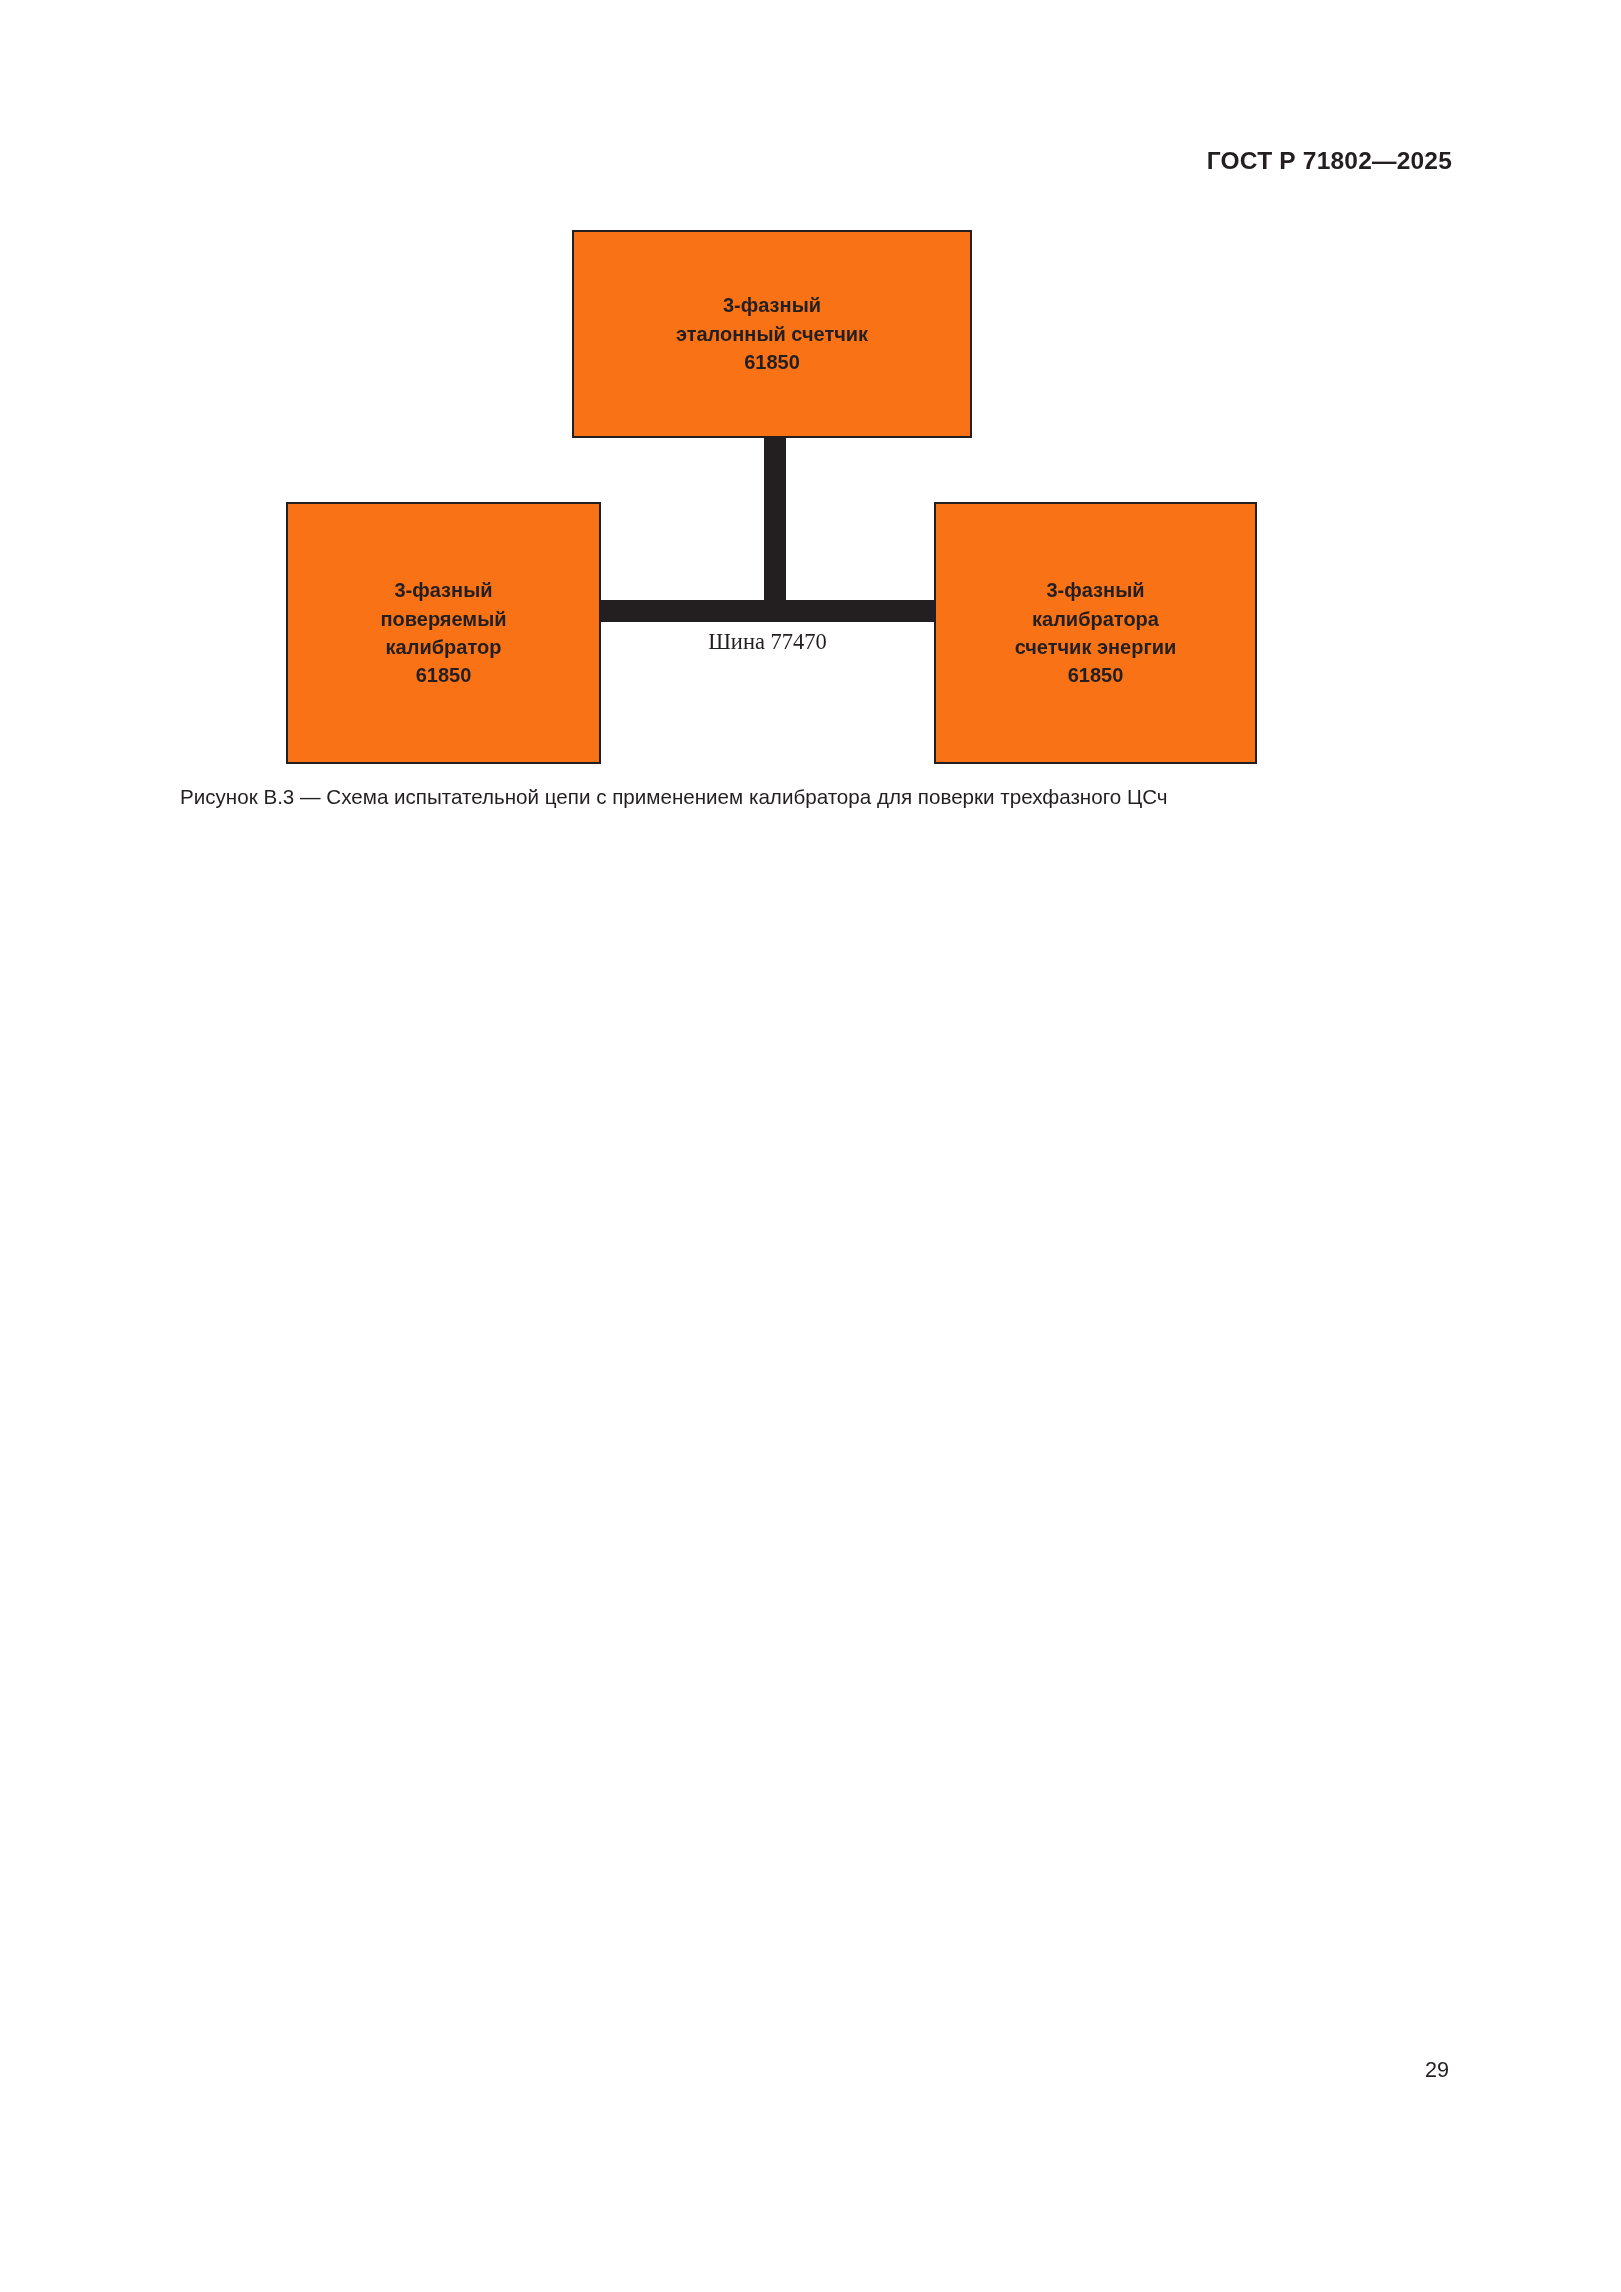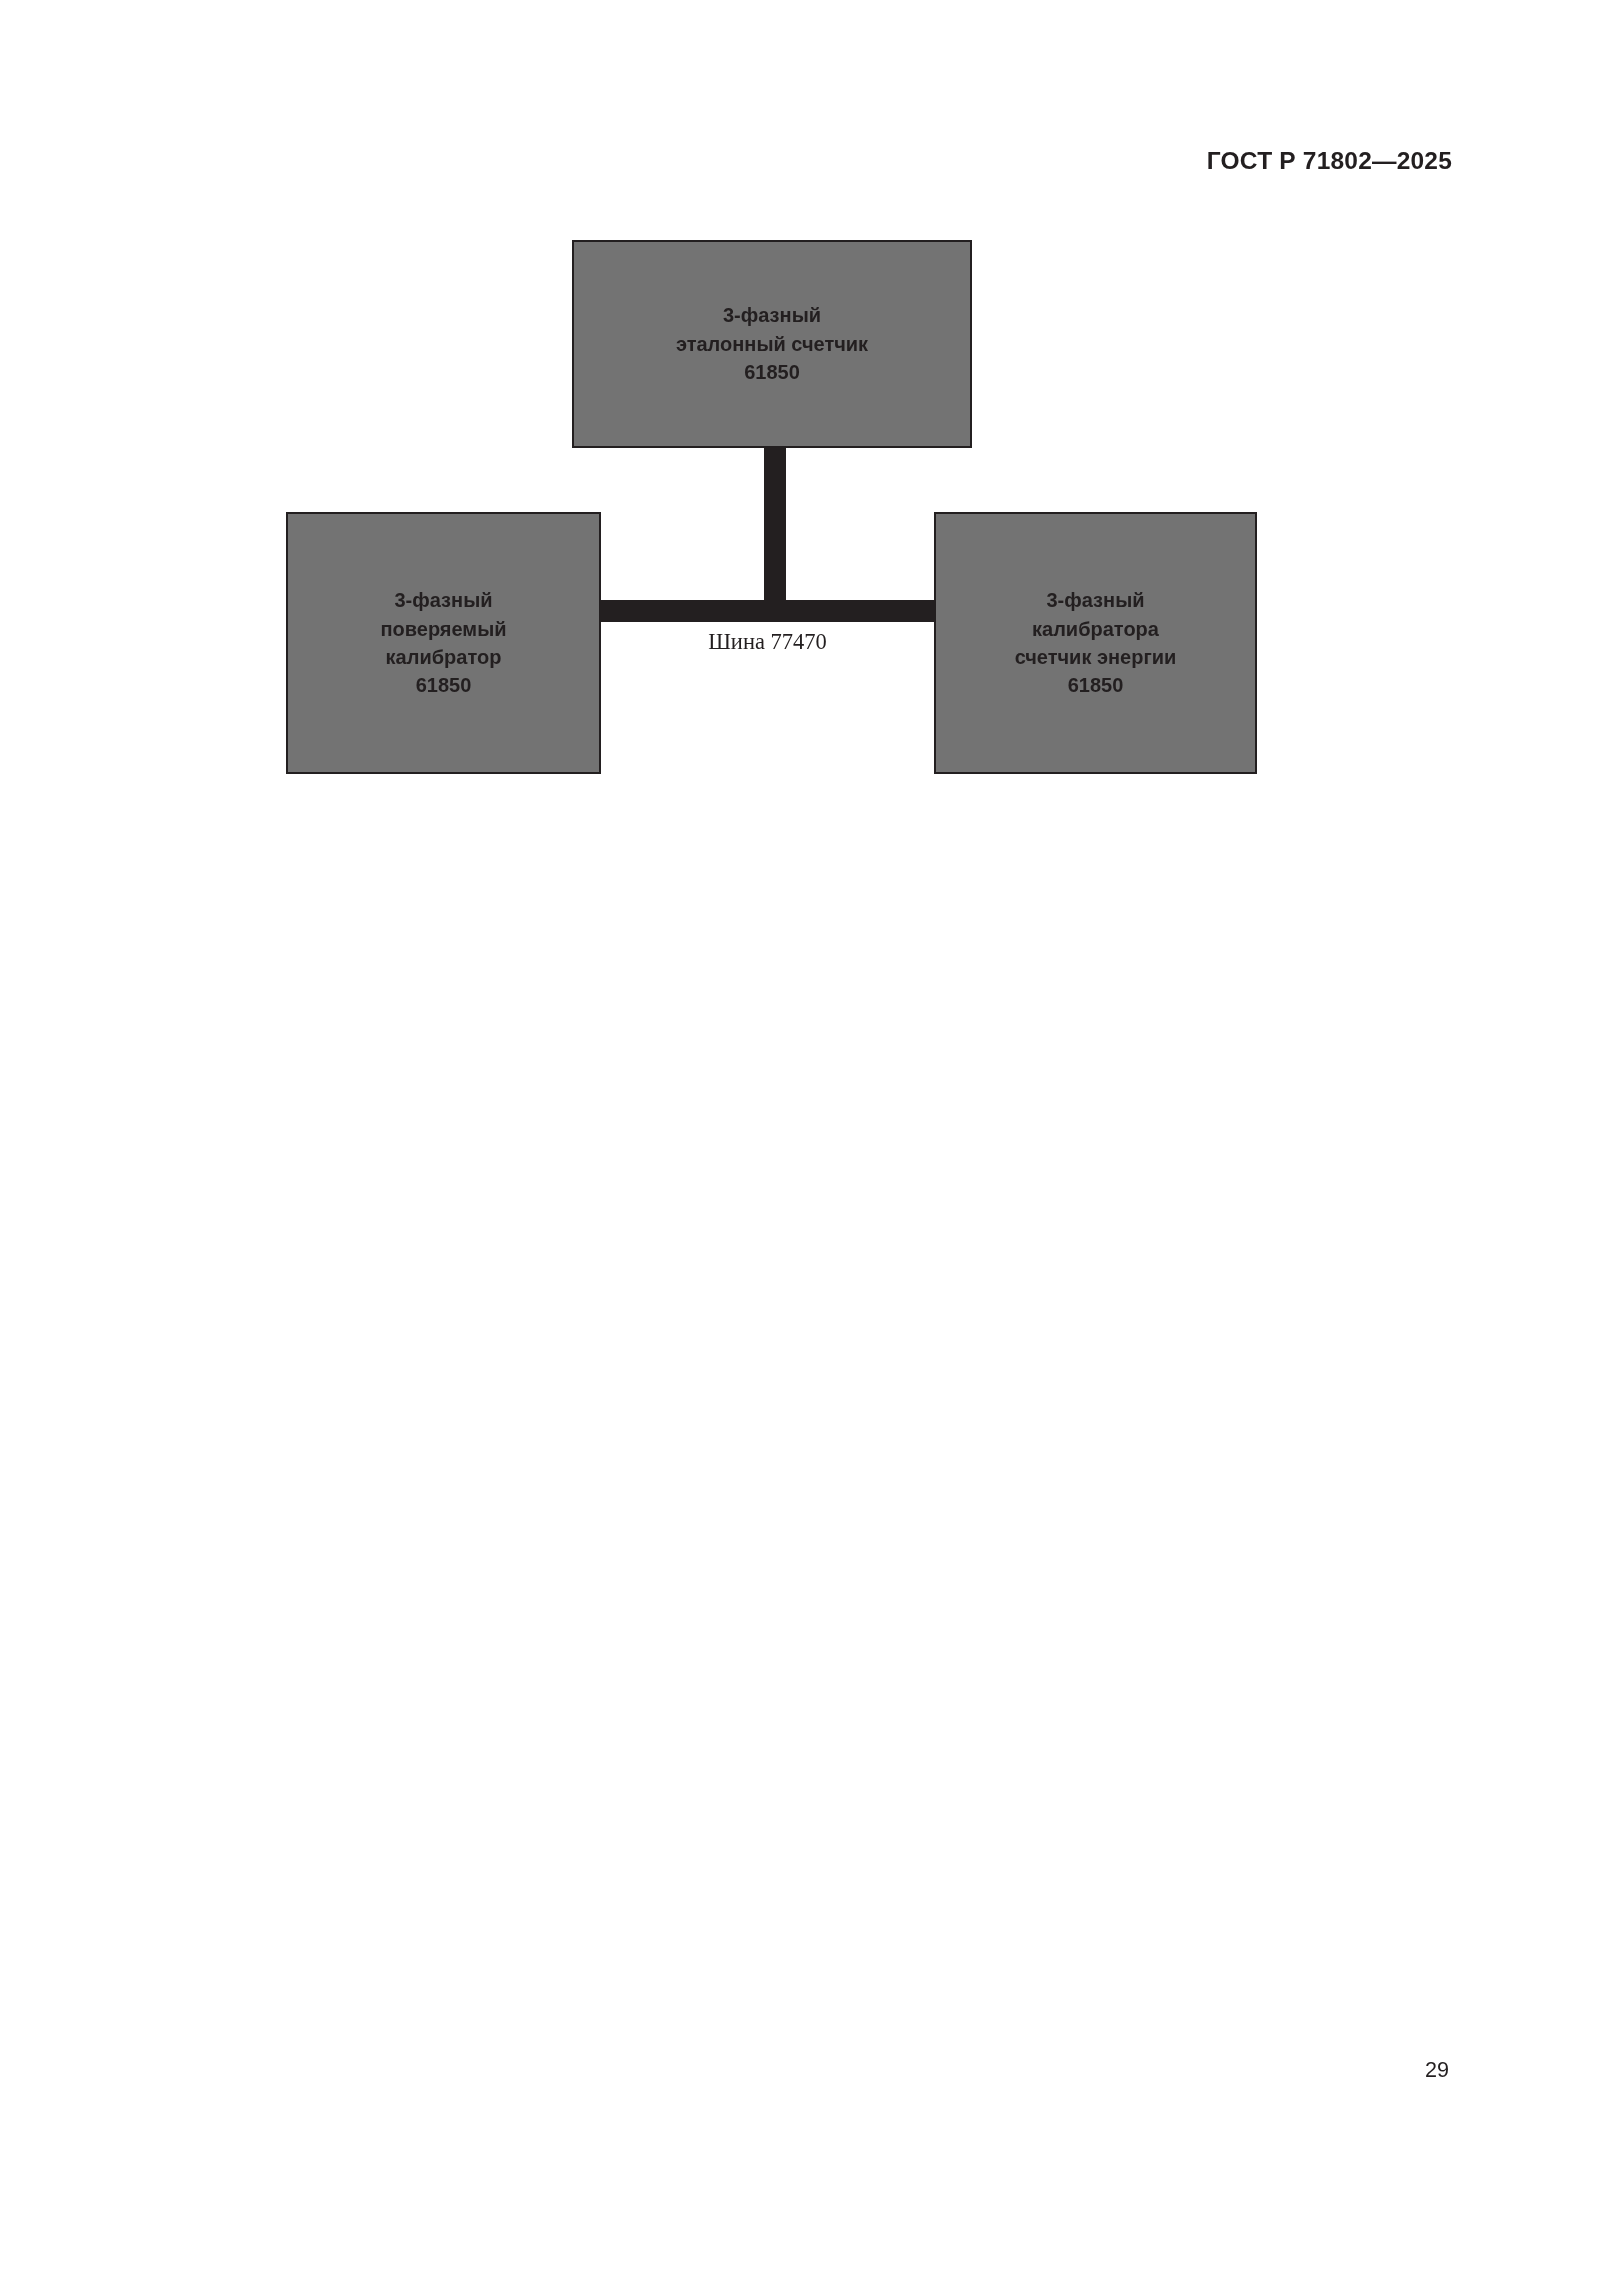--- a/index.html
+++ b/index.html
@@ -38,32 +38,31 @@
     left: 0;
     top: 0;
     width: 1621px;
     height: 843px;
   }
 
   .node {
     position: absolute;
     box-sizing: border-box;
     border: 2.9px solid #231f20;
-    background: #737373;
+    background: #f97316;
     display: flex;
     flex-direction: column;
     align-items: center;
     justify-content: center;
     text-align: center;
     font-size: 20px;
     font-weight: bold;
     line-height: 1.42;
     color: #231f20;
     z-index: 3;
-    margin-top: 10px;
   }
   .node .ln { display: block; white-space: nowrap; }
 
   #node-top {
     left: 572px;
     top: 230px;
     width: 400px;
     height: 208px;
   }
   #node-left {
@@ -162,17 +161,18 @@
       <span class="ln">3-фазный</span>
       <span class="ln">калибратора</span>
       <span class="ln">счетчик энергии</span>
       <span class="ln">61850</span>
     </div>
 
     <div class="bus-label">Шина 77470</div>
 
   </div>
 
+  <div class="caption">Рисунок В.3 — Схема испытательной цепи с применением калибратора для поверки трехфазного ЦСч</div>
 
   <div class="page-number">29</div>
 
 </div>
 
 
 </body></html>

